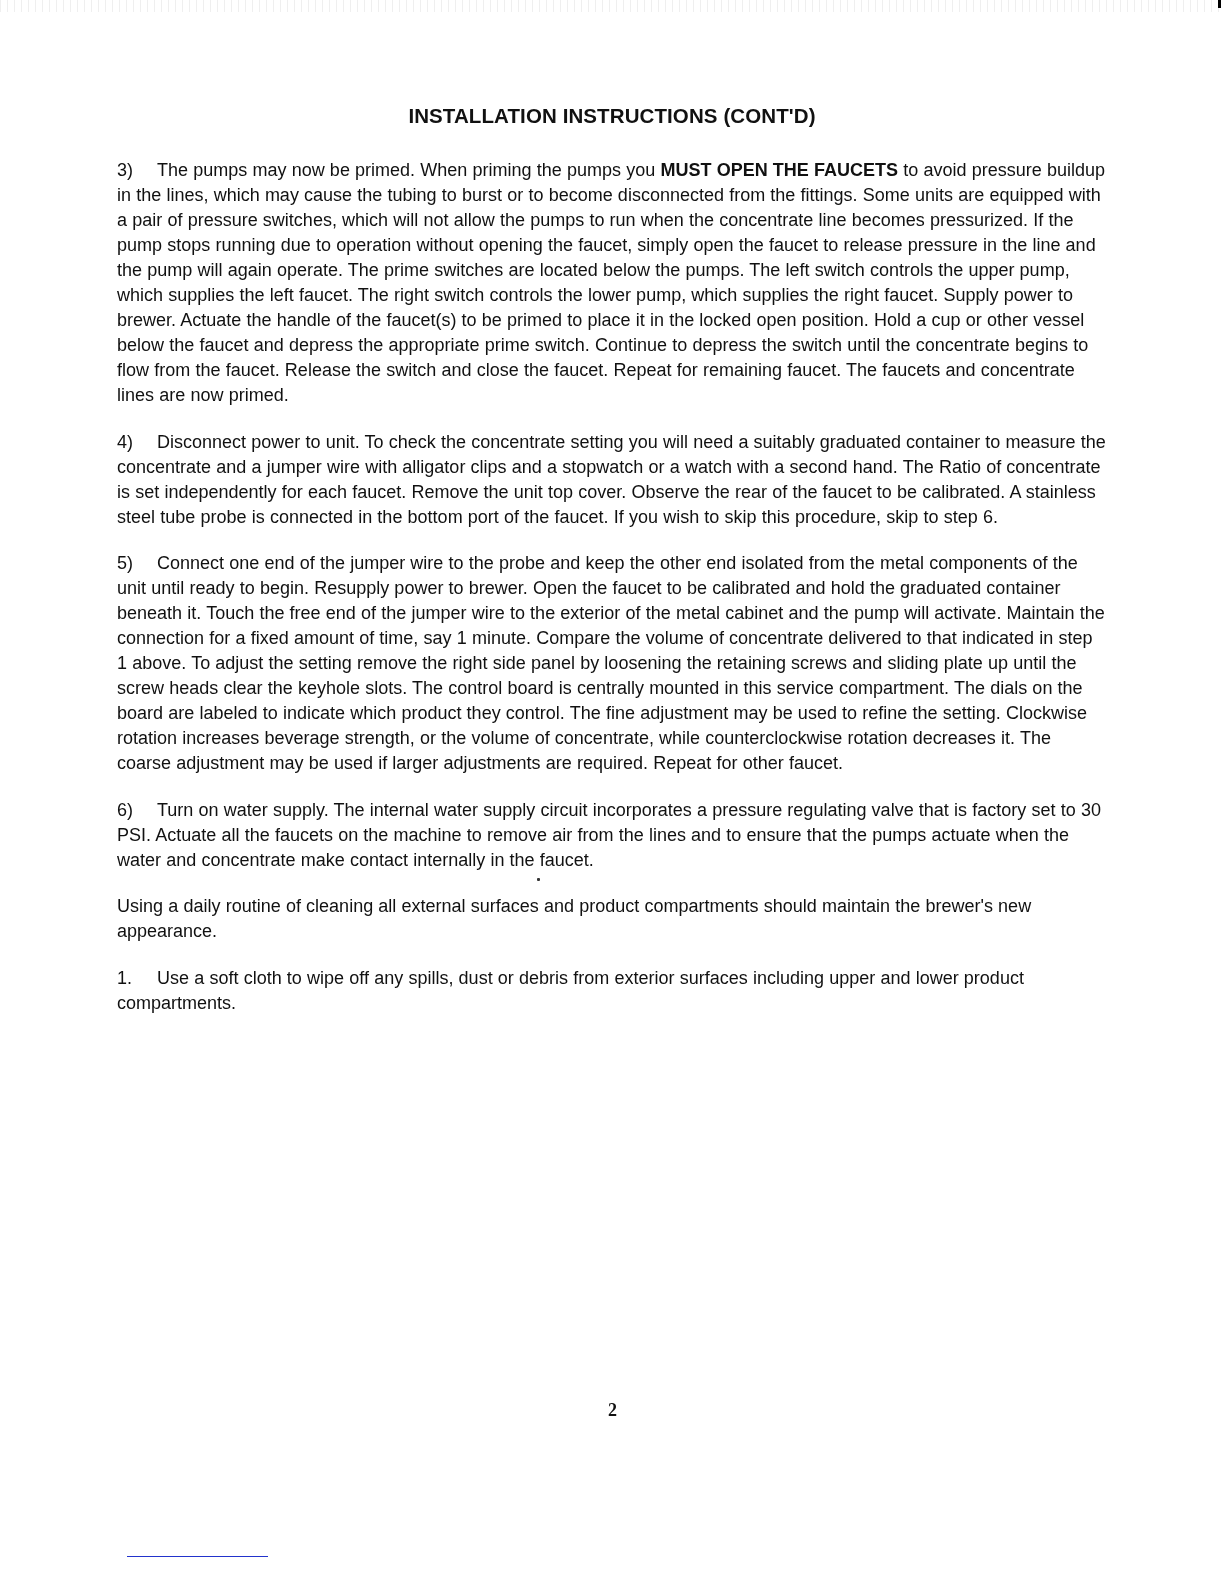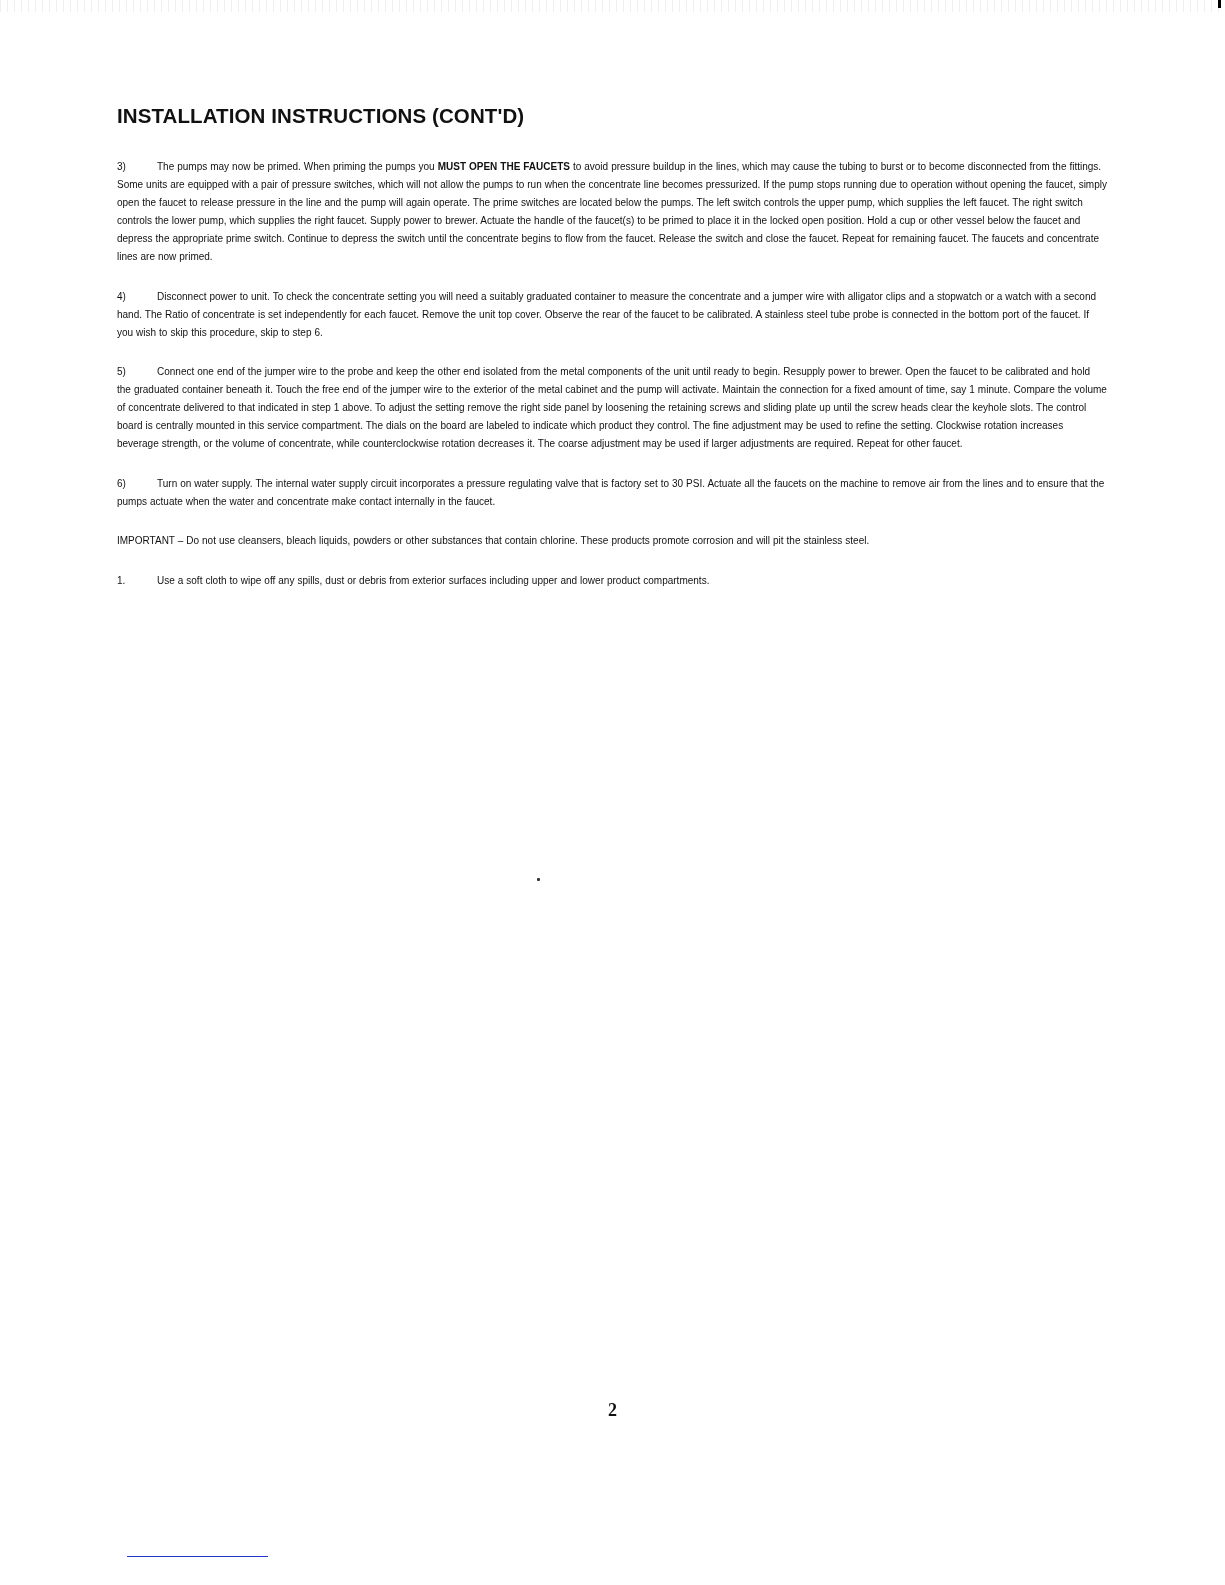--- a/index.html
+++ b/index.html
@@ -39,27 +39,28 @@
       top: 104px;
       width: 990px;
     }
     h1, h2 {
       font-family: "Liberation Sans", sans-serif;
       font-weight: bold;
       font-size: 20.5px;
       margin: 0;
       letter-spacing: 0.1px;
       color: #111;
+      text-align: center;
     }
     .sec1-title {
       margin-bottom: 30px;
     }
     .para {
-      font-size: 10px;
-      line-height: 18px;
+      font-size: 18px;
+      line-height: 25px;
       margin: 0 0 21.6px 0;
       word-spacing: 0.2px;
     }
     .para .num {
       display: inline-block;
       width: 40px;
     }
     .para .num-dot {
       display: inline-block;
       width: 40px;
@@ -120,22 +121,22 @@
   <p class="para">
     <span class="num">5)</span><span>Connect one end of the jumper wire to the probe and keep the other end isolated from the metal components of the unit until ready to begin. Resupply power to brewer. Open the faucet to be calibrated and hold the graduated container beneath it. Touch the free end of the jumper wire to the exterior of the metal cabinet and the pump will activate. Maintain the connection for a fixed amount of time, say 1 minute. Compare the volume of concentrate delivered to that indicated in step 1 above. To adjust the setting remove the right side panel by loosening the retaining screws and sliding plate up until the screw heads clear the keyhole slots. The control board is centrally mounted in this service compartment. The dials on the board are labeled to indicate which product they control. The fine adjustment may be used to refine the setting. Clockwise rotation increases beverage strength, or the volume of concentrate, while counterclockwise rotation decreases it. The coarse adjustment may be used if larger adjustments are required. Repeat for other faucet.</span>
   </p>
 
   <p class="para">
     <span class="num">6)</span><span>Turn on water supply. The internal water supply circuit incorporates a pressure regulating valve that is factory set to 30 PSI. Actuate all the faucets on the machine to remove air from the lines and to ensure that the pumps actuate when the water and concentrate make contact internally in the faucet.</span>
   </p>
 
 
 
+  <p class="para">Using a daily routine of cleaning all external surfaces and product compartments should maintain the brewer's new appearance.</p>
 
-  <p class="para">IMPORTANT – Do not use cleansers, bleach liquids, powders or other substances that contain chlorine. These products promote corrosion and will pit the stainless steel.</p>
 
   <p class="para">
     <span class="num-dot">1.</span><span>Use a soft cloth to wipe off any spills, dust or debris from exterior surfaces including upper and lower product compartments.</span>
   </p>
 
 
 </div>
 
 <div class="page-number">2</div>
 

